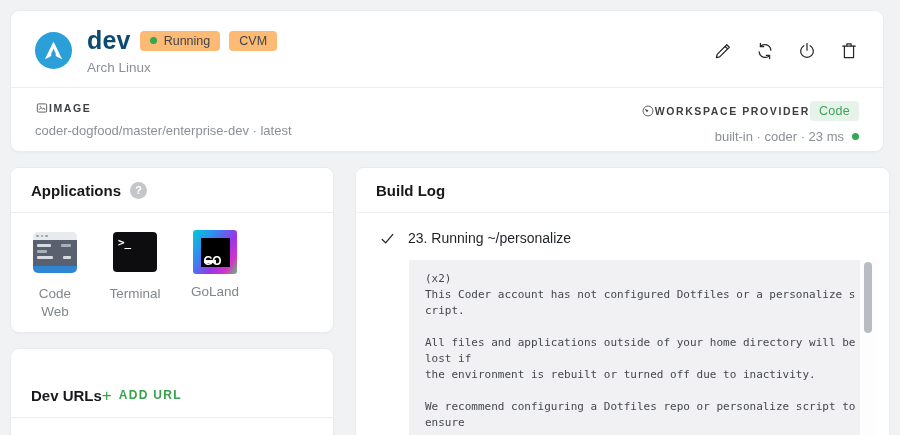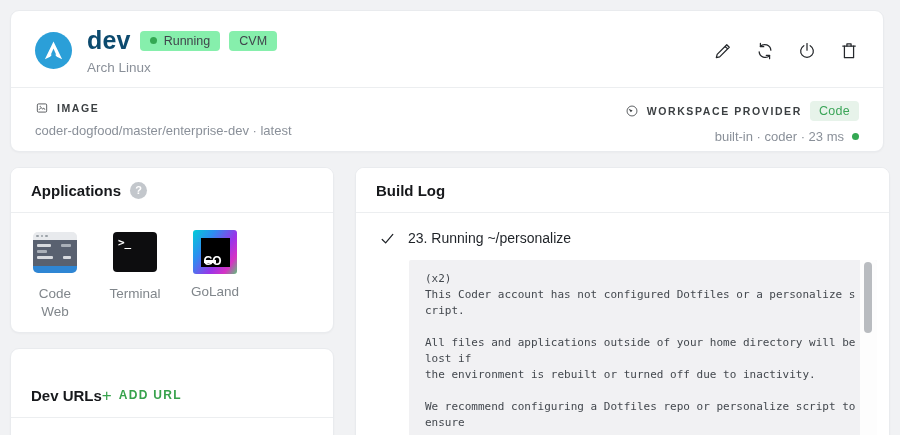--- a/index.html
+++ b/index.html
@@ -24,33 +24,33 @@
   .header-row { display:flex; align-items:center; padding:15px 24px 12px 24px; }
   .ws-logo {
     width:37px; height:37px; border-radius:50%;
     background:#2b9fd8; flex:0 0 auto;
     display:flex; align-items:center; justify-content:center;
   }
   .title-block { margin-left:15px; }
   .title-line { display:flex; align-items:center; gap:9px; }
   .ws-title { font-size:25px; font-weight:600; color:#0c4a6e; letter-spacing:.2px; }
   .badge {
-    background:#86efac; border-radius:4px; padding:3px 10px;
+    background:#fdba74; border-radius:4px; padding:3px 10px;
     font-size:12.5px; color:#40454c; display:inline-flex; align-items:center; gap:7px;
     white-space:nowrap;
   }
   .dot { width:7px; height:7px; border-radius:50%; display:inline-block; }
   .ws-subtitle { font-size:13.5px; color:#8a9099; margin-top:5px; }
   .actions { margin-left:auto; display:flex; align-items:center; gap:22px; }
   .icon-btn { width:20px; height:20px; cursor:pointer; background:none; border:none; padding:0; }
   .icon-btn svg { width:20px; height:20px; stroke:#25282c; stroke-width:1.5; fill:none;
     stroke-linecap:round; stroke-linejoin:round; }
   .hr { border-top:1px solid #eceef0; }
   .meta-row { display:flex; justify-content:space-between; padding:13px 24px 14px 24px; }
-  .meta-label { display:flex; align-items:center; gap:8px;
+  .meta-label { display:flex; align-items:center; gap:0;
     font-size:10.5px; font-weight:700; letter-spacing:1.6px; color:#3c4043; }
   .meta-label svg { width:14px; height:14px; stroke:#3c4043; stroke-width:1.4; fill:none; }
   .meta-value { font-size:13px; color:#8a9099; margin-top:8px; }
   .meta-right { text-align:right; }
   .meta-right .meta-label { justify-content:flex-end; }
   .beta-badge { background:#e7f3ea; color:#3ba558; border-radius:4px;
     padding:3px 9px; font-size:12.5px; font-weight:500; letter-spacing:.3px; }
   .meta-value.right { display:flex; align-items:center; justify-content:flex-end; gap:8px; }
   
   .card-header {

